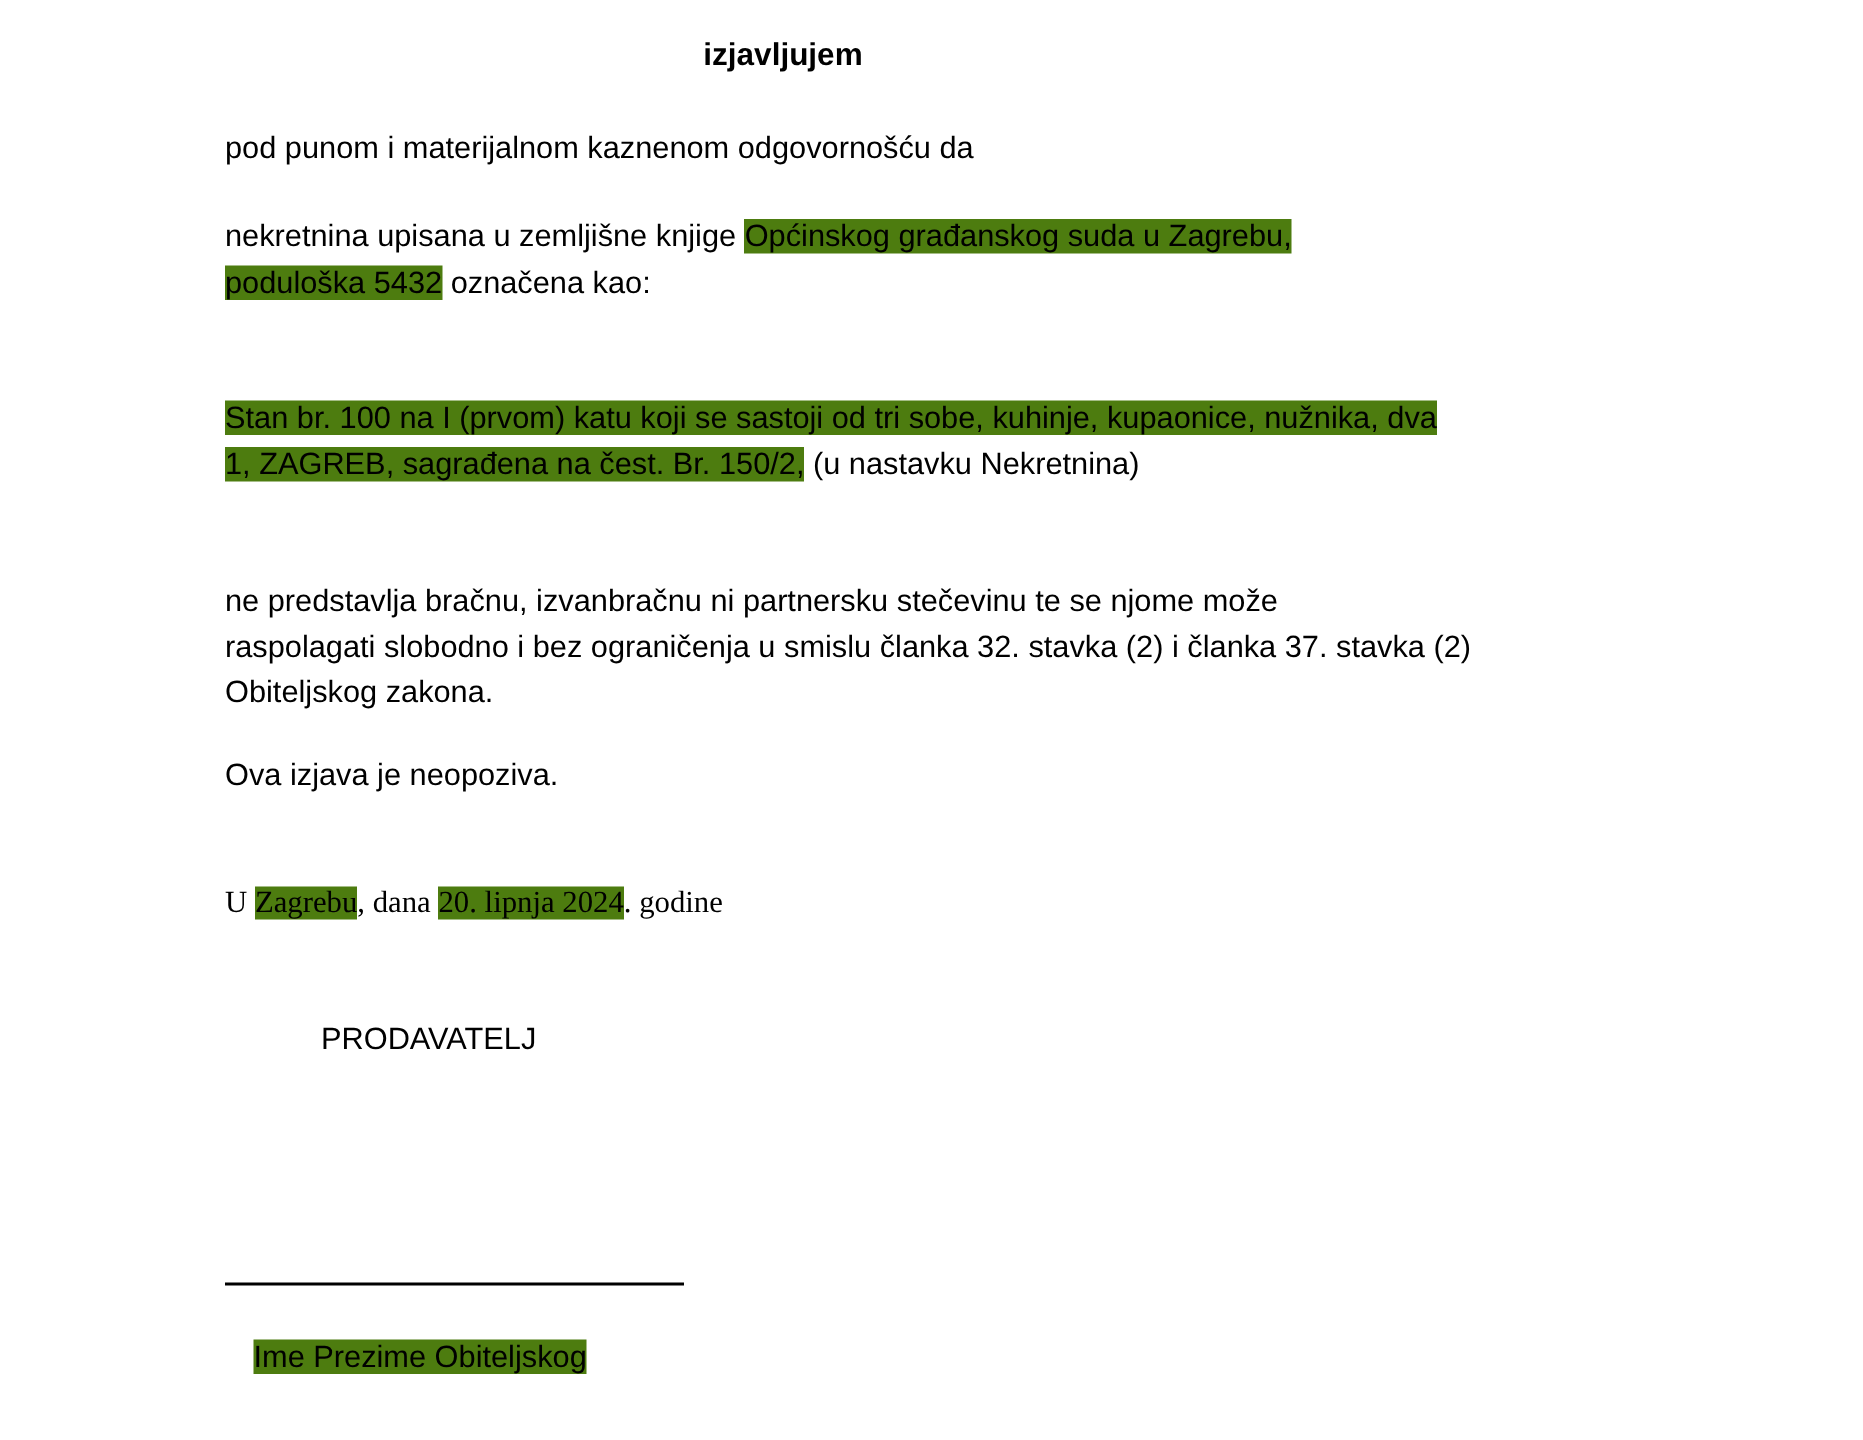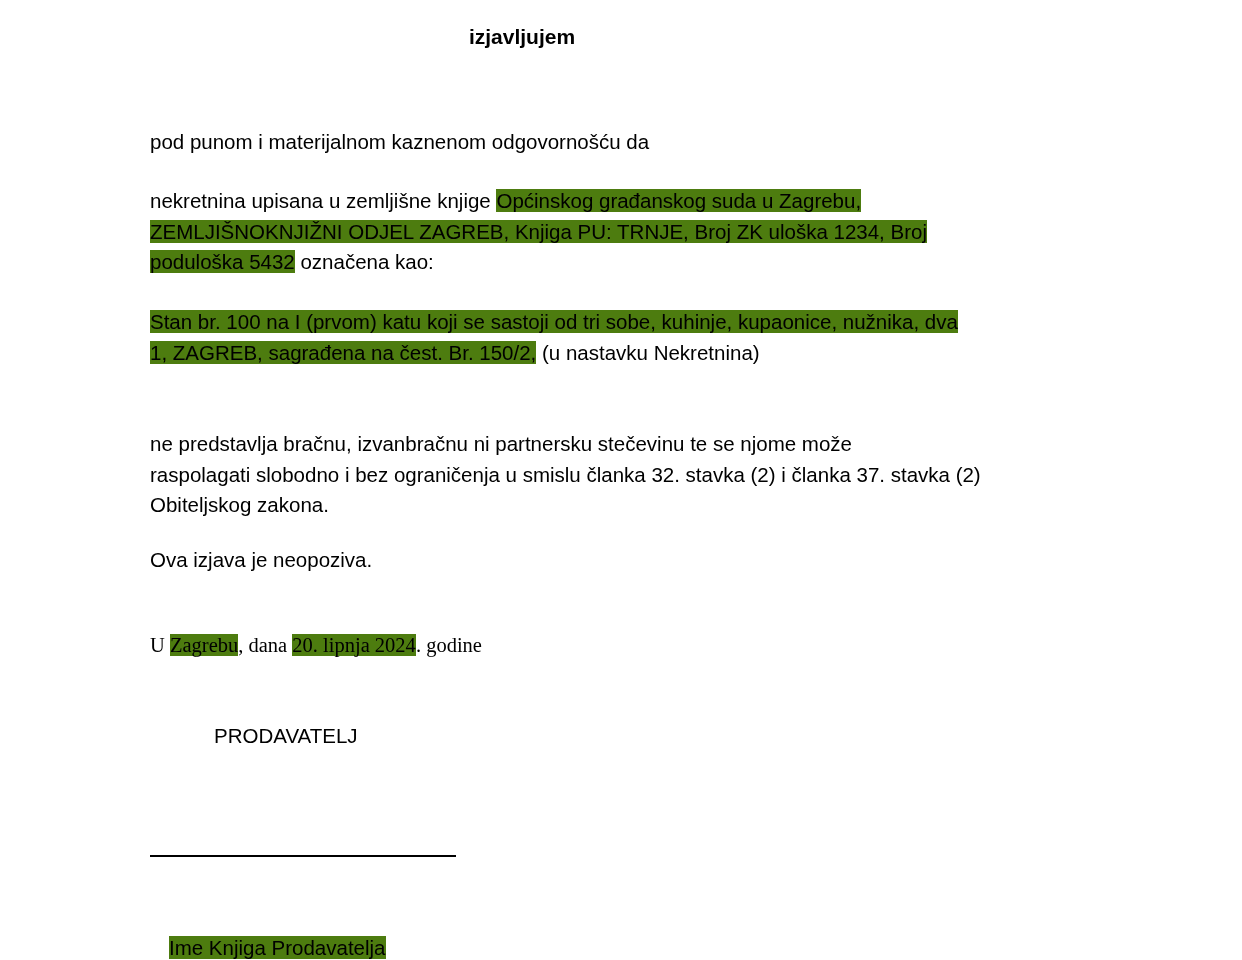--- a/index.html
+++ b/index.html
@@ -1,34 +1,33 @@
 <!DOCTYPE html>
 <html><head>
   <meta charset="utf-8">
   <style>
     html, body { margin: 0; padding: 0; background: #ffffff; }
     body { width: 1242px; height: 960px; position: relative; overflow: hidden;
       font-family: "Liberation Sans", sans-serif; color: #000; font-size: 20.5px; }
     .abs { position: absolute; }
     .title { left: 0; width: 1044px; top: 24px; text-align: center; font-weight: bold; font-size: 21px; line-height: 26px; }
-    .para { left: 150px; width: 960px; line-height: 30.5px; margin-top: 43px; }
+    .para { left: 150px; width: 960px; line-height: 30.5px; }
     .hl { background: #4d7c0f; }
     b { font-weight: normal; }
     .sigline { left: 150px; top: 855px; width: 306px; height: 2px; background: #000; }
   </style>
 </head>
 <body>
 
 <div class="abs title">izjavljujem</div>
 
 <div class="abs para" style="top:84px;">pod punom i materijalnom kaznenom odgovornošću da</div>
 
 <div class="abs para" style="top:143px;">
   <div><span>nekretnina upisana u zemljišne knjige </span><span class="hl">Općinskog građanskog suda u Zagrebu,</span></div>
-  <div><span class="hl">ZEMLJIŠNOKNJIŽNI ODJEL ZAGREB, Knjiga PU: TRNJE, Broj ZK uloška 1234, Broj</span></div>
   <div><span class="hl">poduloška 5432</span><span> označena kao:</span></div>
 </div>
 
 <div class="abs para" style="top:264px;">
   <div><span class="hl">Stan br. 100 na I (prvom) katu koji se sastoji od tri sobe, kuhinje, kupaonice, nužnika, dva</span></div>
   <div><span class="hl">1, ZAGREB, sagrađena na čest. Br. 150/2,</span><span> (u nastavku Nekretnina)</span></div>
 </div>
 
 <div class="abs para" style="top:386px;">
   <div><b>ne predstavlja bračnu, izvanbračnu ni partnersku stečevinu</b><span> te se njome može</span></div>
@@ -37,13 +36,13 @@
 </div>
 
 <div class="abs para" style="top:502px;">Ova izjava je neopoziva.</div>
 
 <div class="abs para" style="top:587px;font-family:Liberation Serif, serif;"><span>U </span><span class="hl">Zagrebu</span><span>, dana </span><span class="hl">20. lipnja 2024</span><span>. godine</span></div>
 
 <div class="abs para" style="top:678px; left:214px;">PRODAVATELJ</div>
 
 <div class="abs sigline"></div>
 
-<div class="abs para" style="top:890px; left:169px;"><span class="hl">Ime Knjiga Prodavatelja</span></div>
+<div class="abs para" style="top:890px; left:169px;"><span class="hl">Ime Prezime Obiteljskog</span></div>
 
 </body></html>

